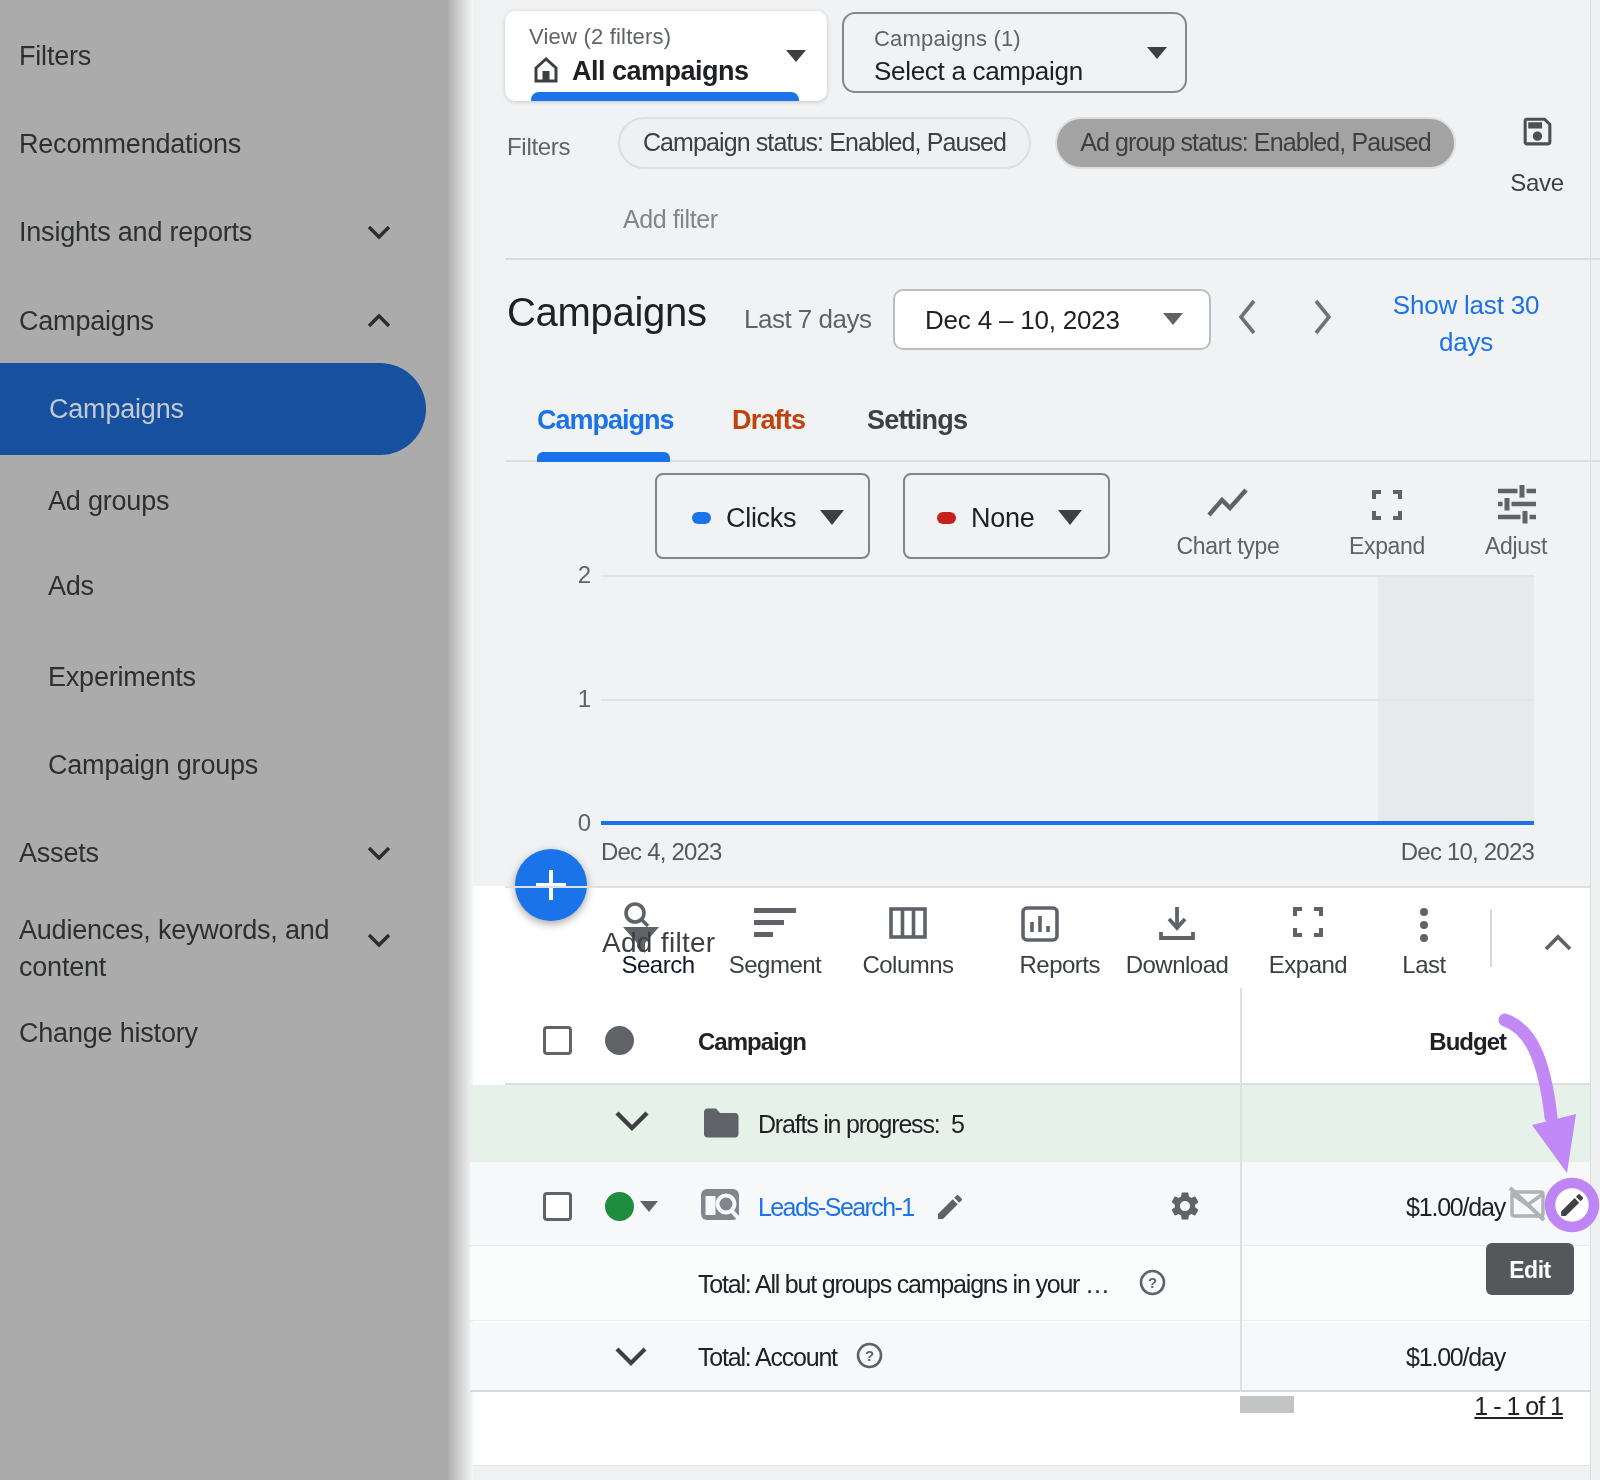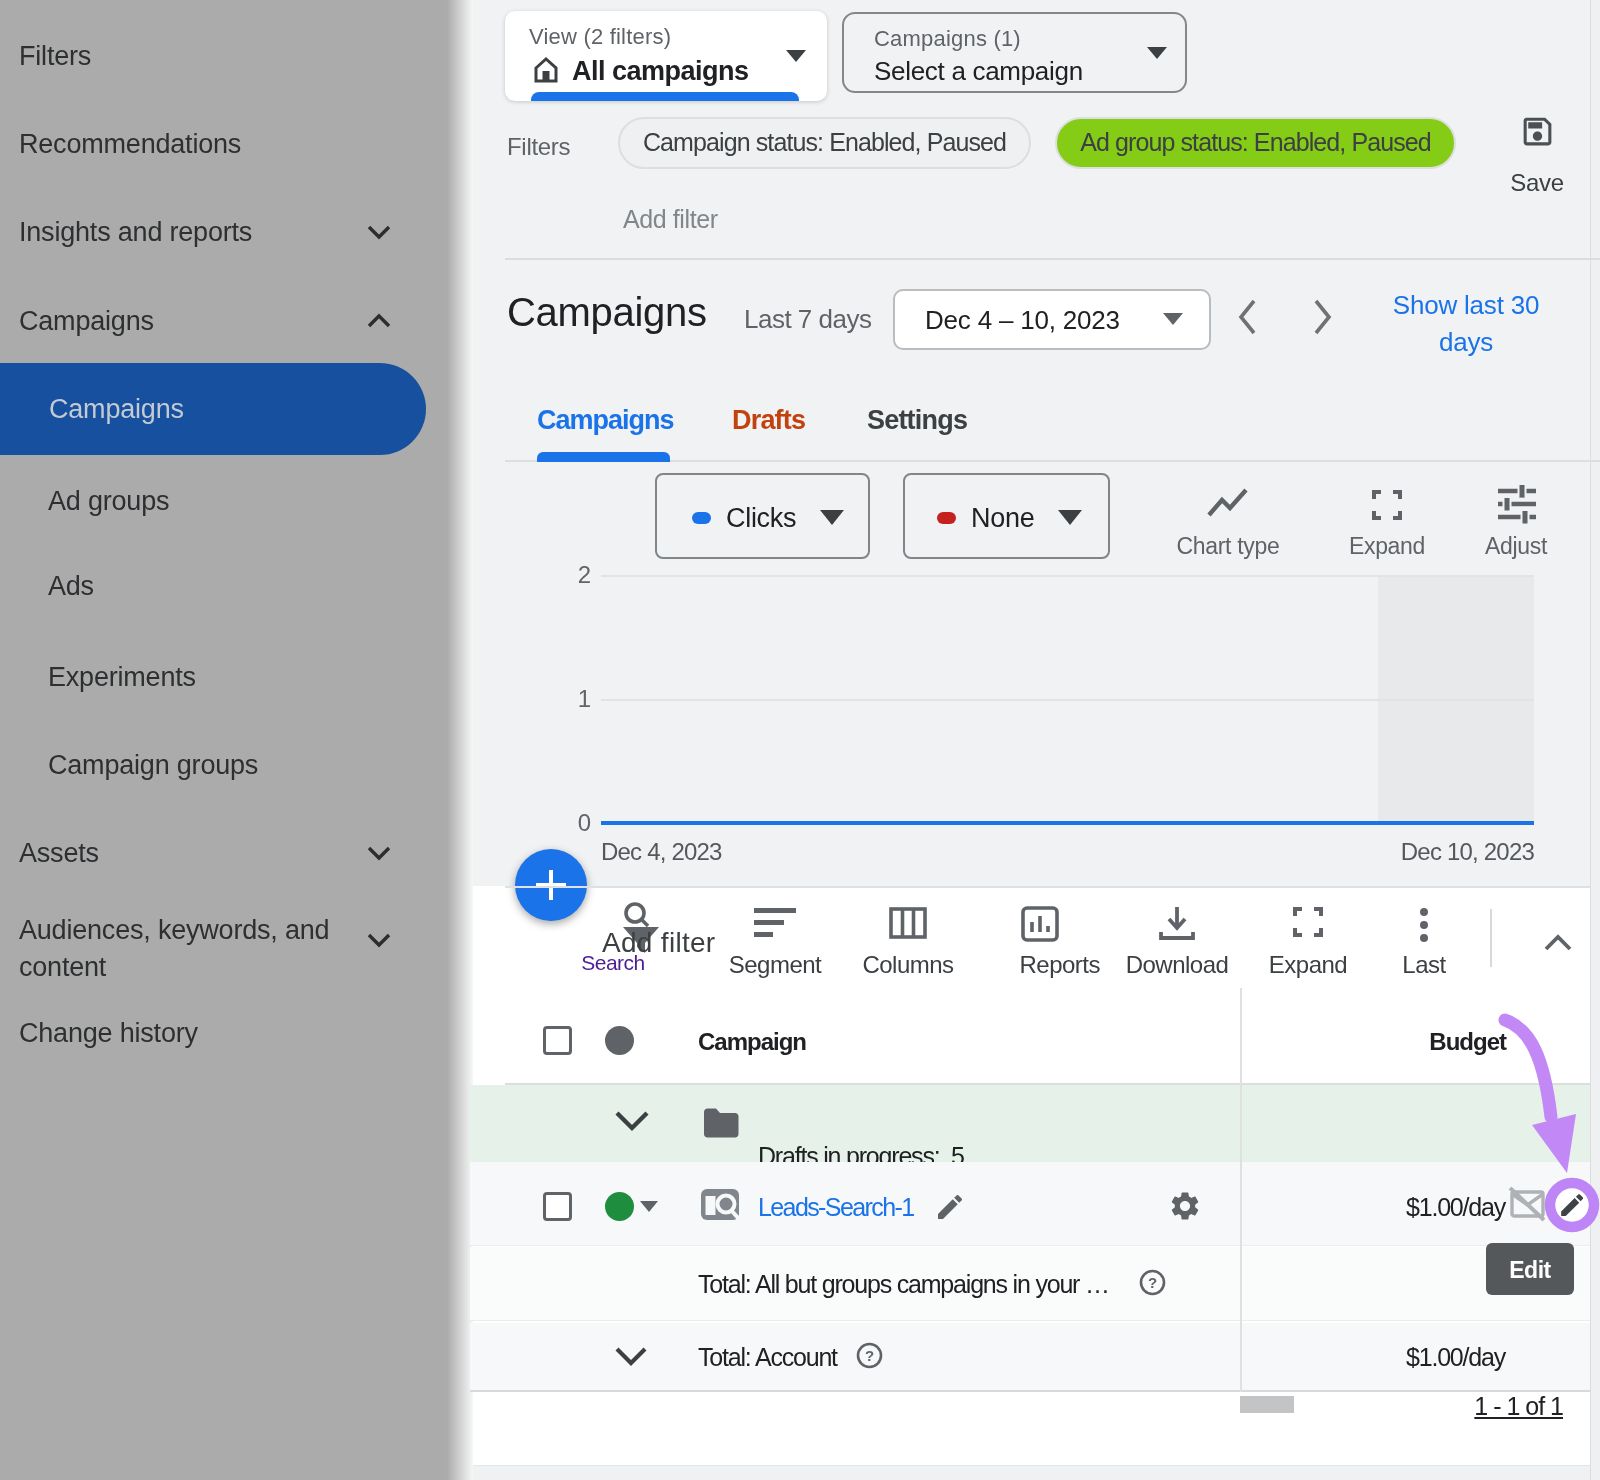--- a/index.html
+++ b/index.html
@@ -68,21 +68,21 @@
 
   <div class="abs" style="left:842px;top:12px;width:345px;height:81px;border:2px solid #84888c;border-radius:13px;"></div>
   <div class="abs gray" style="left:874px;top:26px;font-size:22px;letter-spacing:0.2px;">Campaigns (1)</div>
   <div class="abs dark" style="left:874px;top:56px;font-size:26px;font-weight:400;letter-spacing:-0.3px;">Select a campaign</div>
   <svg class="abs" style="left:1147px;top:47px;" width="20" height="12" viewBox="0 0 20 12">
       <path d="M0 0 L20 0 L10 12 Z" fill="#3c4043"></path>
     </svg>
 
   <div class="abs gray" style="left:507px;top:133px;font-size:24px;letter-spacing:-0.3px;">Filters</div>
   <div class="abs" style="left:618px;top:117px;width:413px;height:52px;background:#eef0f1;border:2px solid #dcdee0;border-radius:26px;color:#3c4043;font-size:25px;font-weight:400;text-align:center;line-height:47px;white-space:nowrap;letter-spacing:-0.9px;">Campaign status: Enabled, Paused</div>
-  <div class="abs" style="left:1055px;top:117px;width:401px;height:52px;background:#84cc16;border:2px solid #dcdee0;border-radius:26px;color:#3c4043;font-size:25px;font-weight:400;text-align:center;line-height:47px;white-space:nowrap;letter-spacing:-0.9px;">Ad group status: Enabled, Paused</div>
+  <div class="abs" style="left:1055px;top:117px;width:401px;height:52px;background:#a3a3a3;border:2px solid #dcdee0;border-radius:26px;color:#3c4043;font-size:25px;font-weight:400;text-align:center;line-height:47px;white-space:nowrap;letter-spacing:-0.9px;">Ad group status: Enabled, Paused</div>
 
   <svg class="abs" style="left:1519px;top:113px;" width="37" height="37" viewBox="0 0 24 24">
       <path d="M17 3H5c-1.11 0-2 .9-2 2v14c0 1.1.89 2 2 2h14c1.1 0 2-.9 2-2V7l-4-4zm2 16H5V5h11.17L19 7.83V19zm-7-7c-1.66 0-3 1.34-3 3s1.34 3 3 3 3-1.34 3-3-1.34-3-3-3zM6 6h9v4H6z" fill="#4c5054"></path>
     </svg>
   <div class="abs" style="left:1500px;top:169px;width:74px;text-align:center;font-size:24px;letter-spacing:-0.3px;color:#3c4043;">Save</div>
 
   <div class="abs" style="left:623px;top:205px;font-size:25px;letter-spacing:-0.4px;color:#80868b;">Add filter</div>
 
   <div class="abs" style="left:505px;top:258px;width:1095px;height:1.5px;background:#dadce0;"></div>
 </div>
@@ -165,21 +165,21 @@
 
 <div id="table">
   <div class="abs" style="left:505px;top:886px;width:1085px;height:1.5px;background:#dfe0e1;"></div>
 
   <svg class="abs" style="left:617px;top:901px;" width="48" height="54" viewBox="0 0 48 54">
     <circle cx="18" cy="12" r="9" fill="none" stroke="#5f6368" stroke-width="3.6"></circle>
     <path d="M25 19 L31 25" stroke="#5f6368" stroke-width="3.6"></path>
     <path d="M6 26 H42 L28 42 V52 L20 46 V42 Z" fill="#5f6368"></path>
   </svg>
   <div class="abs" style="left:602px;top:927px;font-size:28px;letter-spacing:0.3px;color:#3c4043;z-index:3;">Add filter</div>
-  <div class="abs" style="left:553px;top:951px;width:120px;text-align:center;font-size:21px;letter-spacing:-0.5px;color:#4c1d95;">Search</div>
+  <div class="abs" style="left:598px;top:951px;width:120px;text-align:center;font-size:24px;letter-spacing:-0.5px;color:#0f172a;">Search</div>
   <div class="abs" style="left:754px;top:908px;width:42px;height:5px;background:#5f6368;"></div>
   <div class="abs" style="left:754px;top:920px;width:30px;height:5px;background:#5f6368;"></div>
   <div class="abs" style="left:754px;top:932px;width:19px;height:5px;background:#5f6368;"></div>
   <div class="abs" style="left:715px;top:951px;width:120px;text-align:center;font-size:24px;letter-spacing:-0.5px;color:#3c4043;">Segment</div>
   <svg class="abs" style="left:889px;top:907px;" width="38" height="32" viewBox="0 0 38 32">
     <rect x="2" y="2" width="34" height="28" fill="none" stroke="#5f6368" stroke-width="3.6"></rect>
     <path d="M13.5 2 V30 M24.5 2 V30" stroke="#5f6368" stroke-width="3.6"></path>
   </svg>
   <div class="abs" style="left:848px;top:951px;width:120px;text-align:center;font-size:24px;letter-spacing:-0.5px;color:#3c4043;">Columns</div>
   <svg class="abs" style="left:1021px;top:906px;" width="38" height="36" viewBox="0 0 38 36">
@@ -212,21 +212,21 @@
   <div class="abs" style="left:505px;top:1083px;width:1085px;height:1.5px;background:#dcdddd;"></div>
   <div class="abs" style="left:1240px;top:988px;width:1.5px;height:404px;background:#dfe0e2;z-index:2;"></div>
 
   <div class="abs" style="left:470px;top:1084.5px;width:1120px;height:77px;background:#e6f2e9;"></div>
   <svg class="abs" style="left:613px;top:1109px;" width="38" height="24" viewBox="0 0 38 24">
       <path d="M4 4 L19 19 L34 4" fill="none" stroke="#3c4043" stroke-width="4.4"></path>
     </svg>
   <svg class="abs" style="left:701px;top:1106px;" width="38" height="32" viewBox="0 0 38 32">
     <path d="M3 6 C3 4 4.5 2.5 6.5 2.5 H15 L19 7 H34 C36 7 37.5 8.5 37.5 10.5 V28 C37.5 30 36 31.5 34 31.5 H6.5 C4.5 31.5 3 30 3 28 Z" fill="#5f6368"></path>
   </svg>
-  <div class="abs dark" style="left:758px;top:1110px;font-size:25px;letter-spacing:-1.2px;margin-top:32px;">Drafts in progress:&nbsp; 5</div>
+  <div class="abs dark" style="left:758px;top:1110px;font-size:25px;letter-spacing:-1.2px;">Drafts in progress:&nbsp; 5</div>
 
   <div class="abs" style="left:470px;top:1161.5px;width:1120px;height:84px;background:#f7f8f9;border-bottom:1.5px solid #ececed;"></div>
   <div class="abs" style="left:543px;top:1192px;width:29px;height:29px;border:3px solid #606468;border-radius:4px;background:#fff;"></div>
   <div class="abs" style="left:605px;top:1192px;width:29px;height:29px;border-radius:50%;background:#1e8e3e;"></div>
   <svg class="abs" style="left:640px;top:1201px;" width="18" height="11" viewBox="0 0 18 11">
       <path d="M0 0 L18 0 L9 11 Z" fill="#5f6368"></path>
     </svg>
   <svg class="abs" style="left:701px;top:1189px;" width="38" height="31" viewBox="0 0 38 31">
     <rect x="0" y="0" width="38" height="31" rx="6" fill="#80868b"></rect>
     <rect x="4.5" y="7" width="10" height="19" fill="#f7f8f9"></rect>

